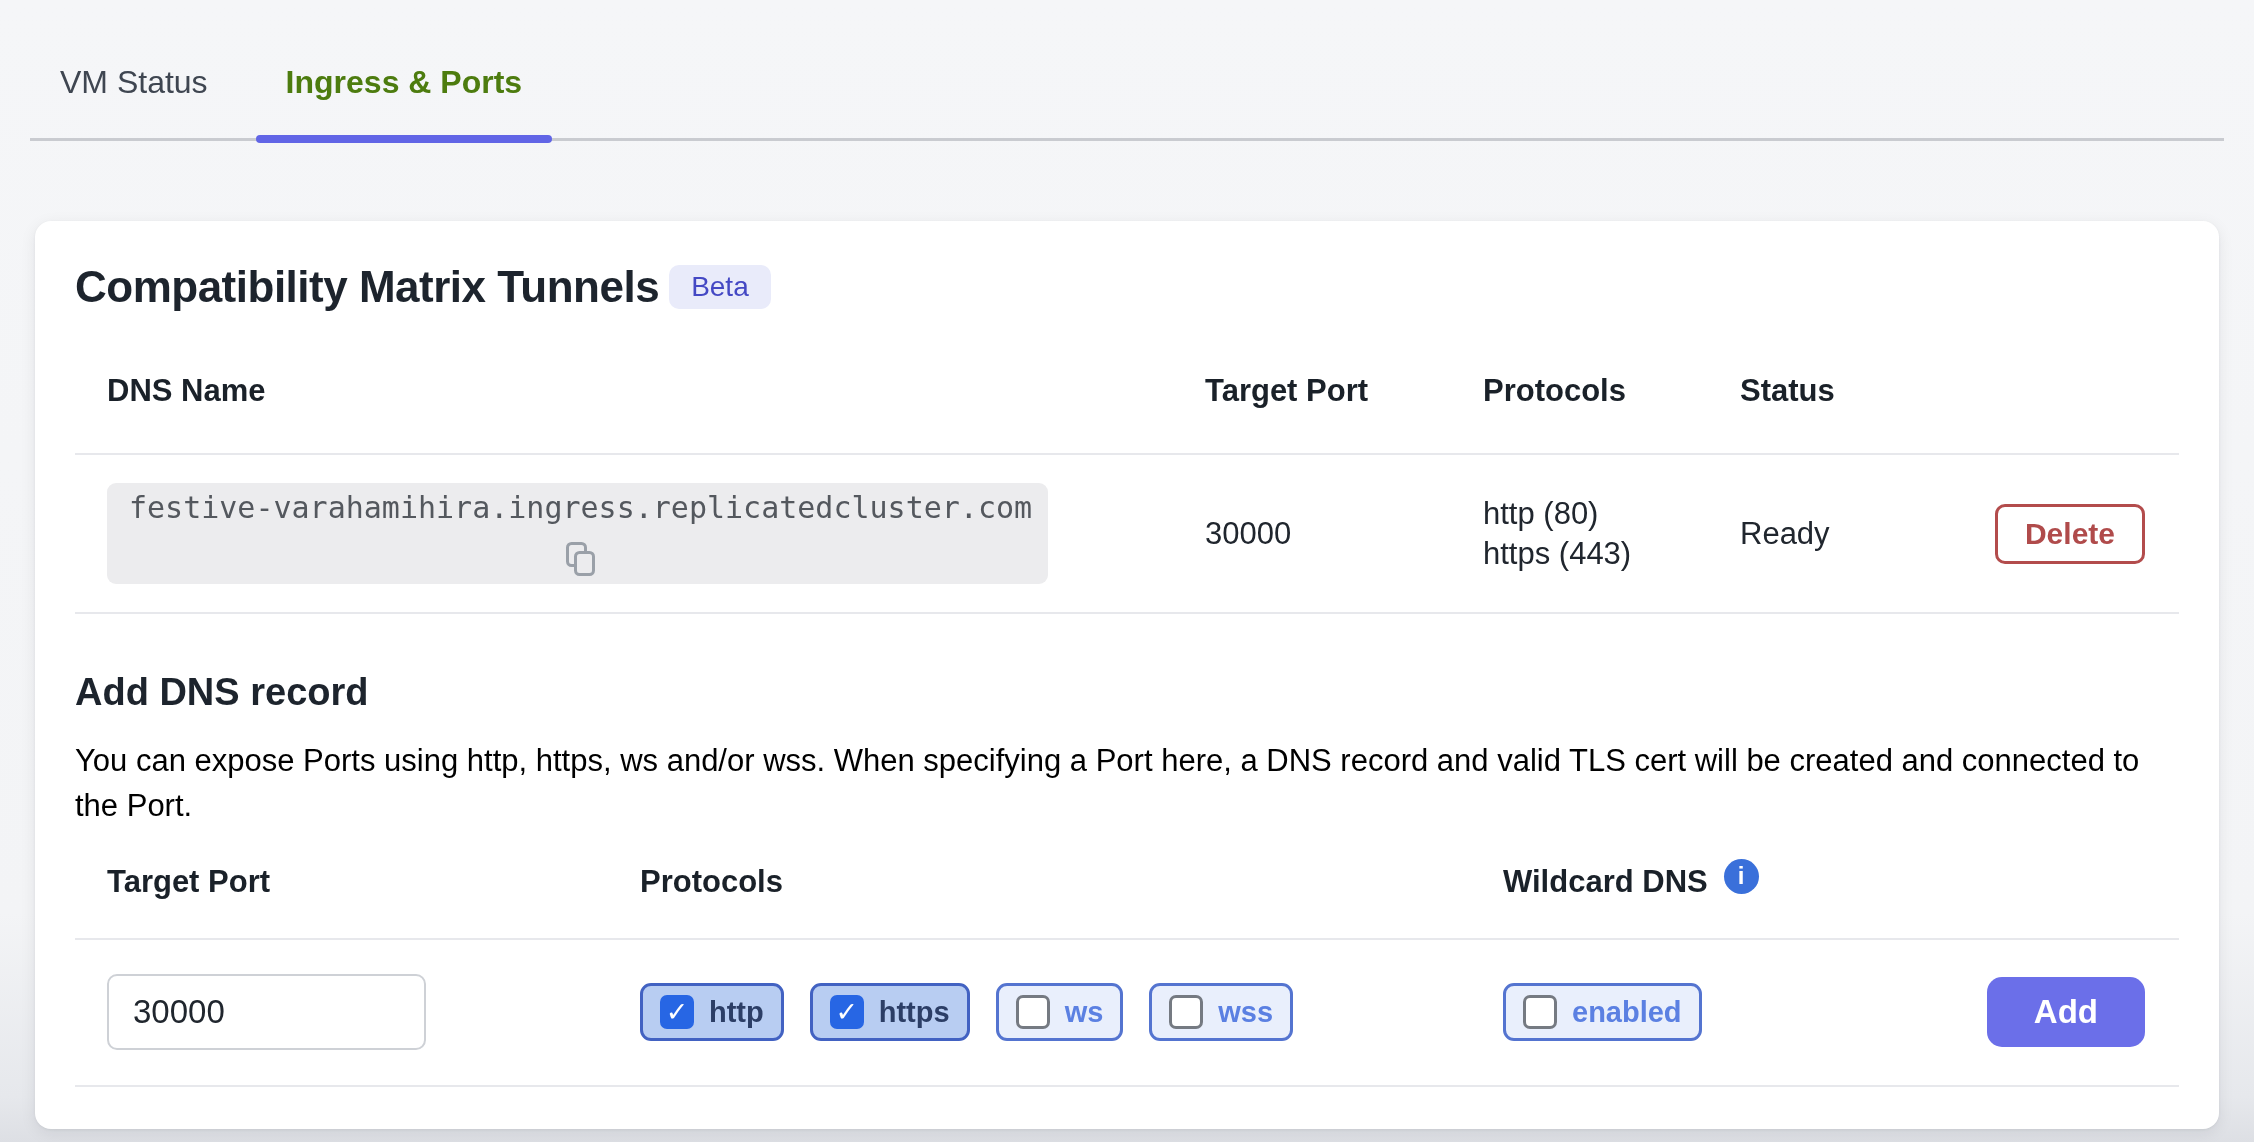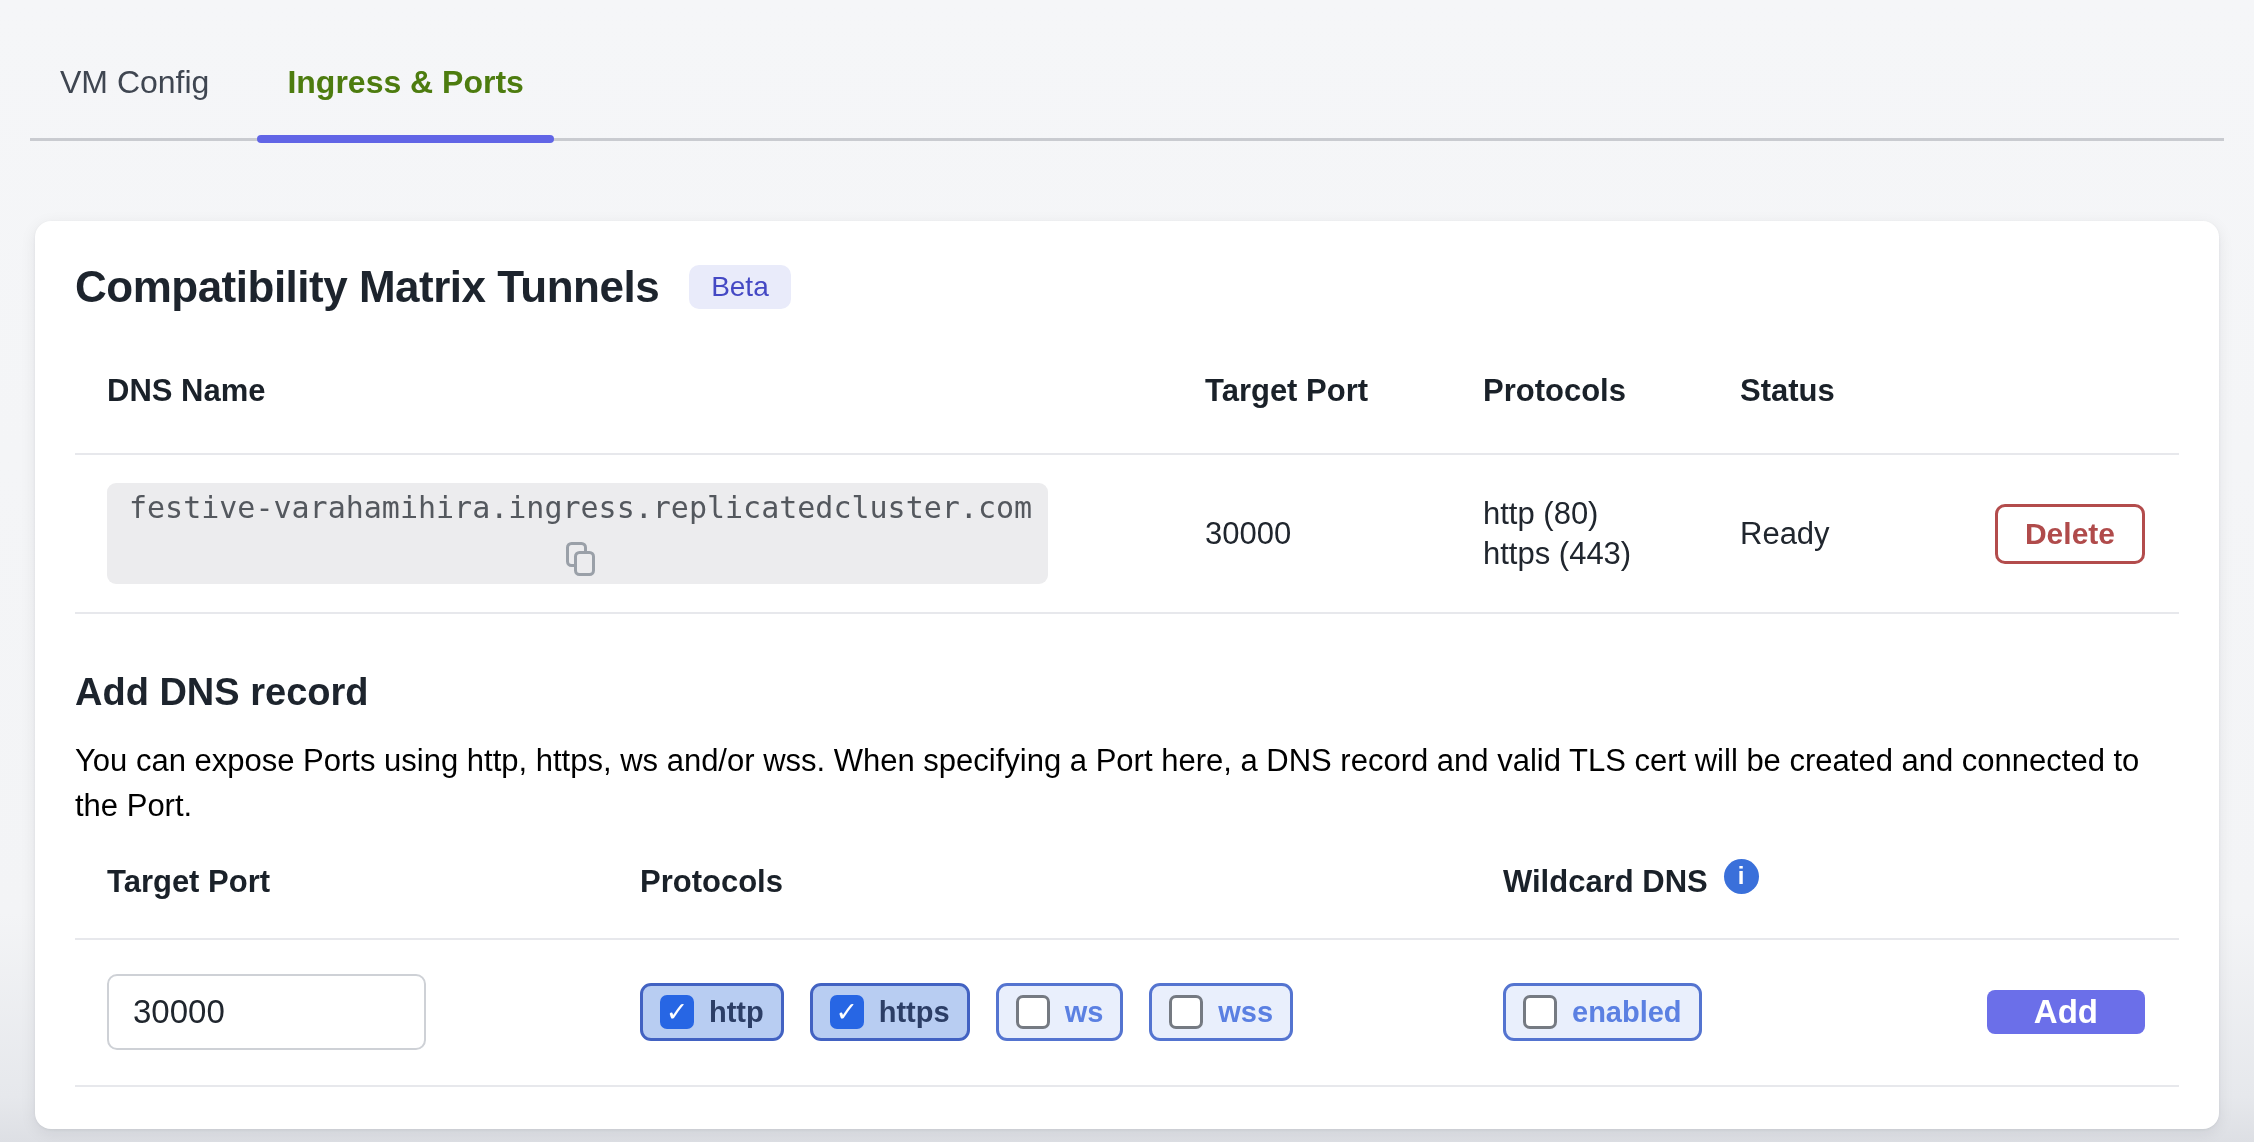--- a/index.html
+++ b/index.html
@@ -40,21 +40,21 @@
 
   
   .card {
     margin: 80px 35px 0;
     background: #ffffff;
     border-radius: 16px;
     box-shadow: 0 4px 16px rgba(16,24,40,0.08), 0 1px 3px rgba(16,24,40,0.06);
     padding: 38px 40px 42px;
   }
 
-  .title-row { display: flex; align-items: center; gap: 30px; padding-left: 0; }
+  .title-row { display: flex; align-items: center; gap: 10px; padding-left: 0; }
   .panel-title {
     font-size: 44px;
     font-weight: 600;
     color: #1d242d;
     letter-spacing: -0.5px;
     line-height: 56px;
   }
   .badge {
     font-size: 28px;
     font-weight: 500;
@@ -230,32 +230,32 @@
     line-height: 1;
   }
 
   .add-btn {
     font-family: inherit;
     font-size: 33px;
     font-weight: 700;
     color: #ffffff;
     background: #6b6fe9;
     border: none;
-    border-radius: 8px;
-    height: 44px;
+    border-radius: 15px;
+    height: 70px;
     padding: 0 47px;
     cursor: pointer;
   }
 </style>
 </head>
 <body>
 
 <nav class="tabs">
   <div class="tab">
-    <span>VM Config</span>
+    <span>VM Status</span>
   </div>
   <div class="tab active">
     <span>Ingress &amp; Ports</span>
   </div>
 </nav>
 
 <section class="card">
 
   <div class="title-row">
     <h1 class="panel-title">Compatibility Matrix Tunnels</h1>

